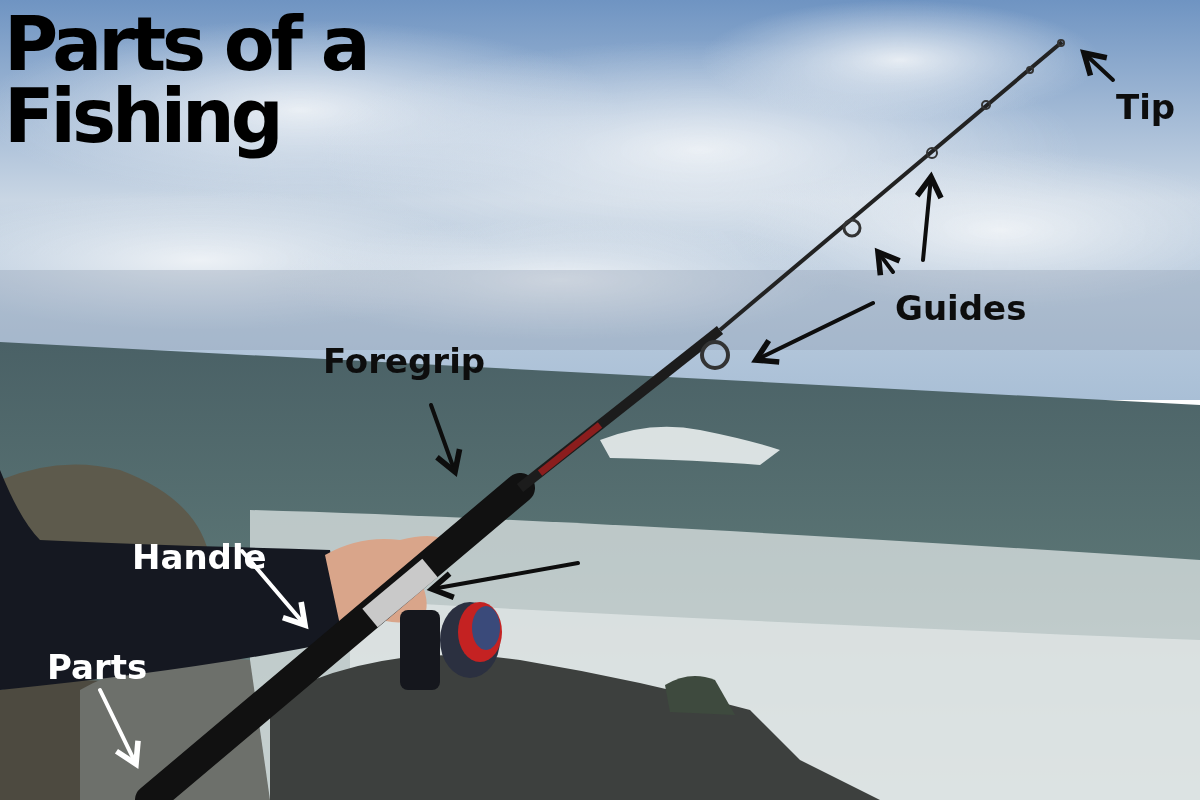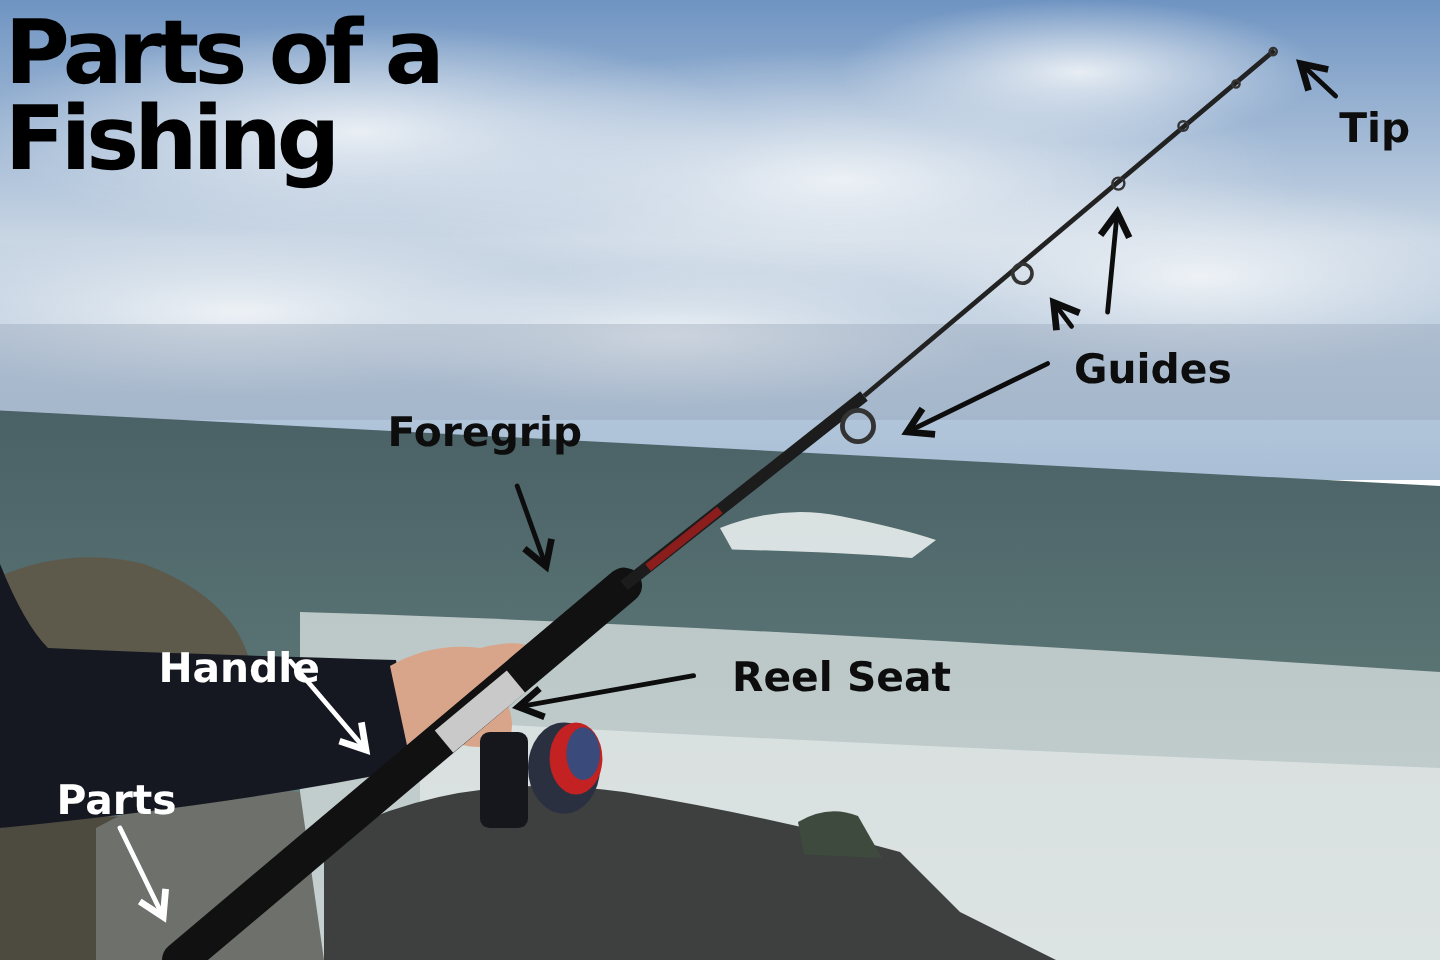--- a/index.html
+++ b/index.html
@@ -109,15 +109,14 @@
 
   <h1 class="title">
     <span>Parts of a</span>
     <span>Fishing</span>
   </h1>
 
   <div class="label dark" style="left:1116px; top:88px;">Tip</div>
   <div class="label dark" style="left:895px; top:289px;">Guides</div>
   <div class="label dark" style="left:323px; top:342px;">Foregrip</div>
   <div class="label light" style="left:132px; top:518px;margin-top:20px;">Handle</div>
-  <div class="label dark" style="left:610px; top:546px;">Reel Seat</div>
   <div class="label light" style="left:47px; top:648px;">Parts</div>
 </div>
 
 </body></html>

